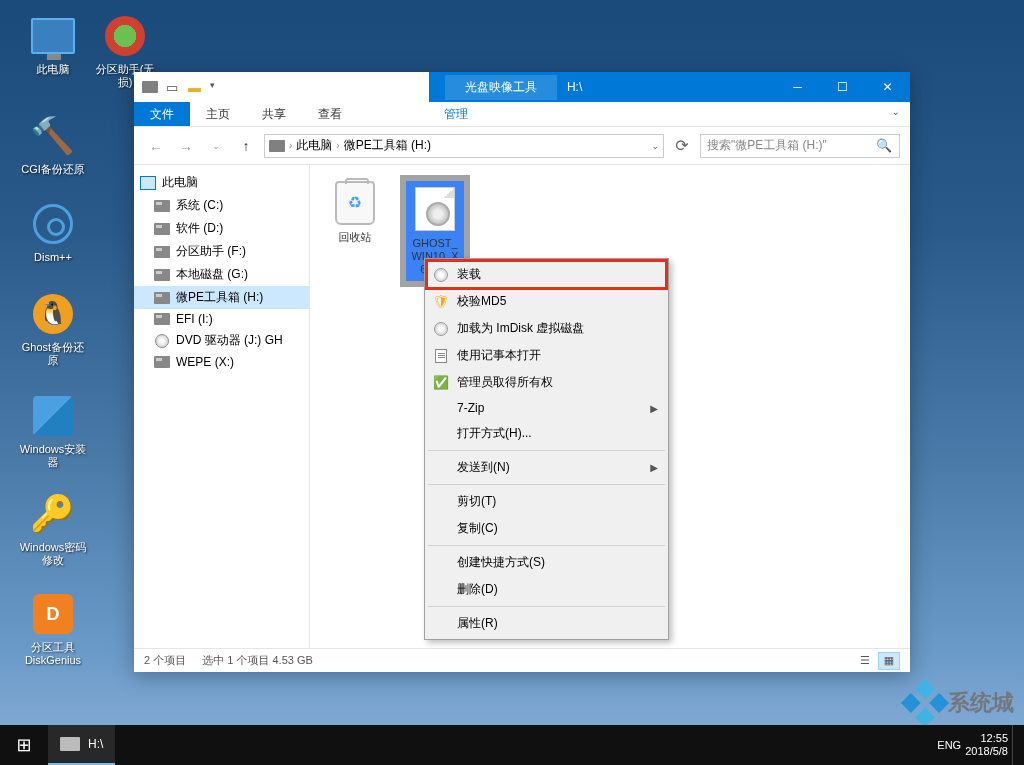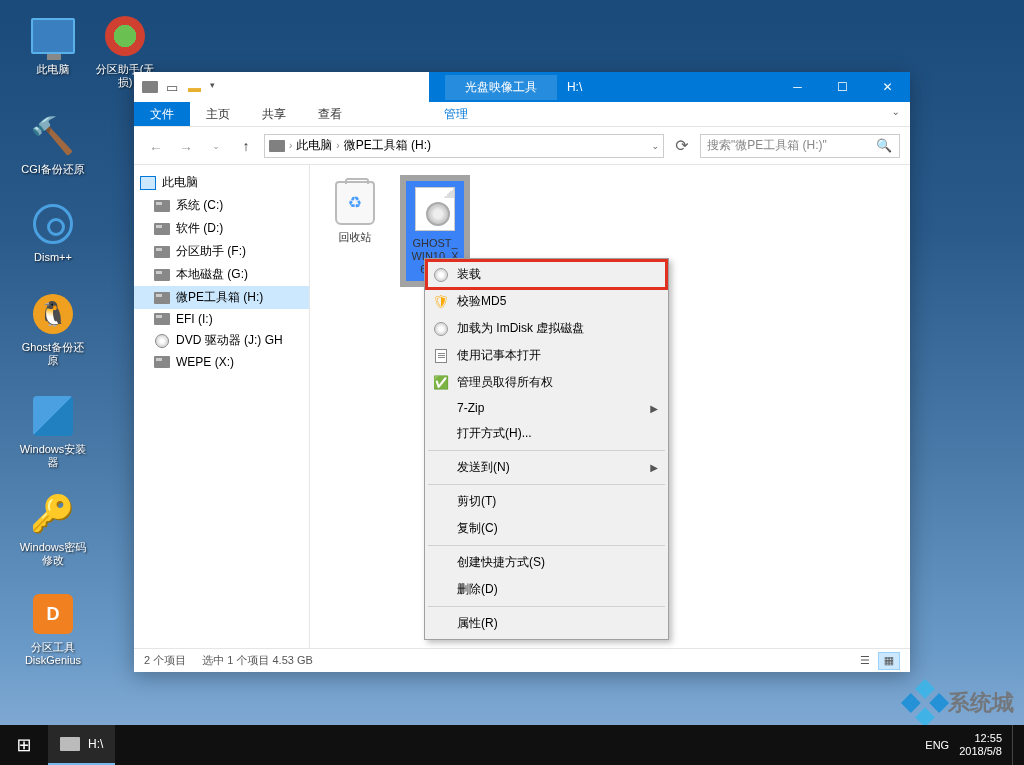--- a/index.html
+++ b/index.html
@@ -81,21 +81,21 @@
 .statusbar { height: 24px; border-top: 1px solid #e5e5e5; display: flex; align-items: center; padding: 0 10px; font-size: 11px; color: #555; gap: 16px; }
 .statusbar .views { margin-left: auto; display: flex; gap: 2px; }
 .view-btn { width: 22px; height: 18px; border: 1px solid transparent; display: flex; align-items: center; justify-content: center; font-size: 11px; }
 .view-btn.active { background: #cce8ff; border-color: #99d1ff; }
 
 
 .taskbar { position: absolute; bottom: 0; left: 0; width: 100%; height: 40px; background: #101010; display: flex; align-items: center; }
 .start-btn { width: 48px; height: 40px; display: flex; align-items: center; justify-content: center; color: white; font-size: 18px; }
 .task-item { height: 40px; padding: 0 12px; display: flex; align-items: center; gap: 8px; color: white; font-size: 12px; border-bottom: 2px solid #76b9ed; background: rgba(255,255,255,0.1); }
 .task-icon-drv { width: 20px; height: 14px; background: #bbb; border-radius: 1px; }
-.tray { margin-left: auto; display: flex; align-items: center; gap: 10px; color: white; font-size: 11px; padding-right: 6px; }
+.tray { margin-left: auto; display: flex; align-items: center; gap: 4px; color: white; font-size: 11px; padding-right: 6px; }
 .tray-time { text-align: right; line-height: 1.2; }
 
 
 .watermark { position: absolute; right: 10px; bottom: 45px; display: flex; align-items: center; gap: 6px; color: #737373; font-size: 22px; font-weight: bold; opacity: 0.92; }
 .wm-logo { width: 34px; height: 34px; position: relative; transform: rotate(45deg); }
 .wm-logo span { position: absolute; width: 14px; height: 14px; background: #3cb4e7; }
 .wm-logo span:nth-child(1){top:0;left:0;} .wm-logo span:nth-child(2){top:0;right:0;background:#1e90d8;} .wm-logo span:nth-child(3){bottom:0;left:0;background:#1e90d8;} .wm-logo span:nth-child(4){bottom:0;right:0;}
 
 
 .icon-thispc { width: 44px; height: 36px; border: 2px solid #5ab0e8; background: #3a80c0; border-radius: 2px; position: relative; }

